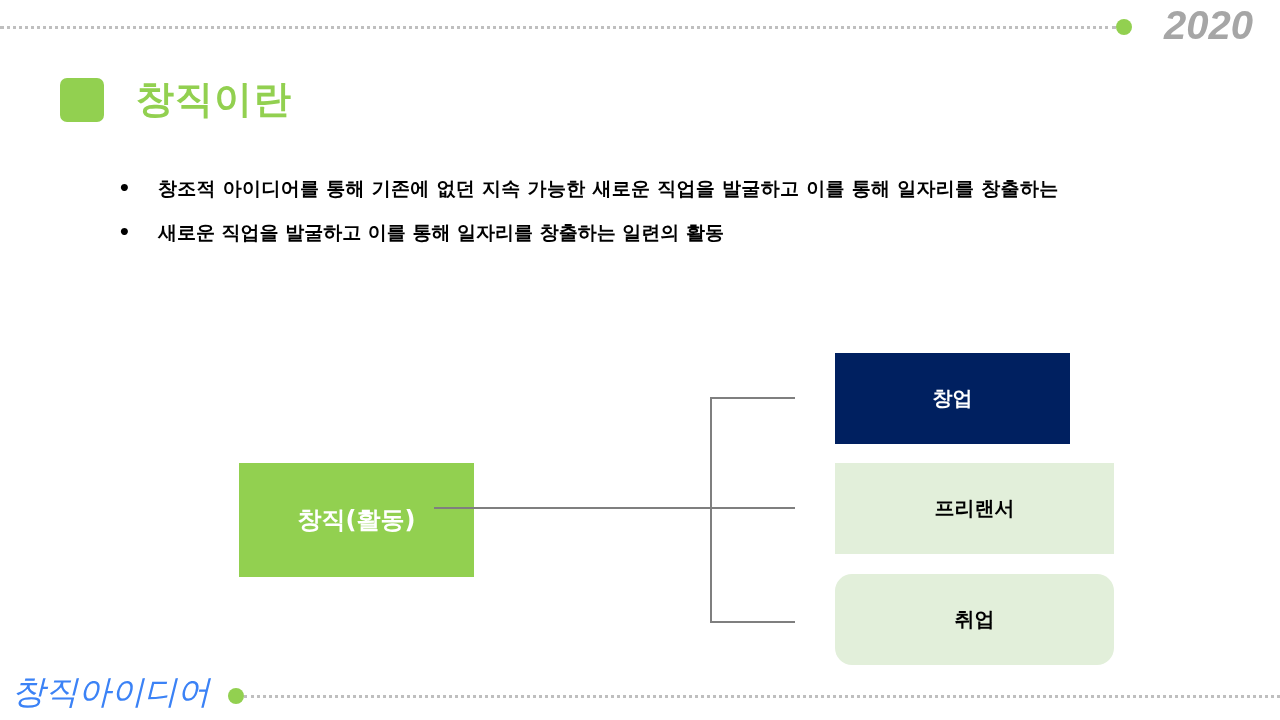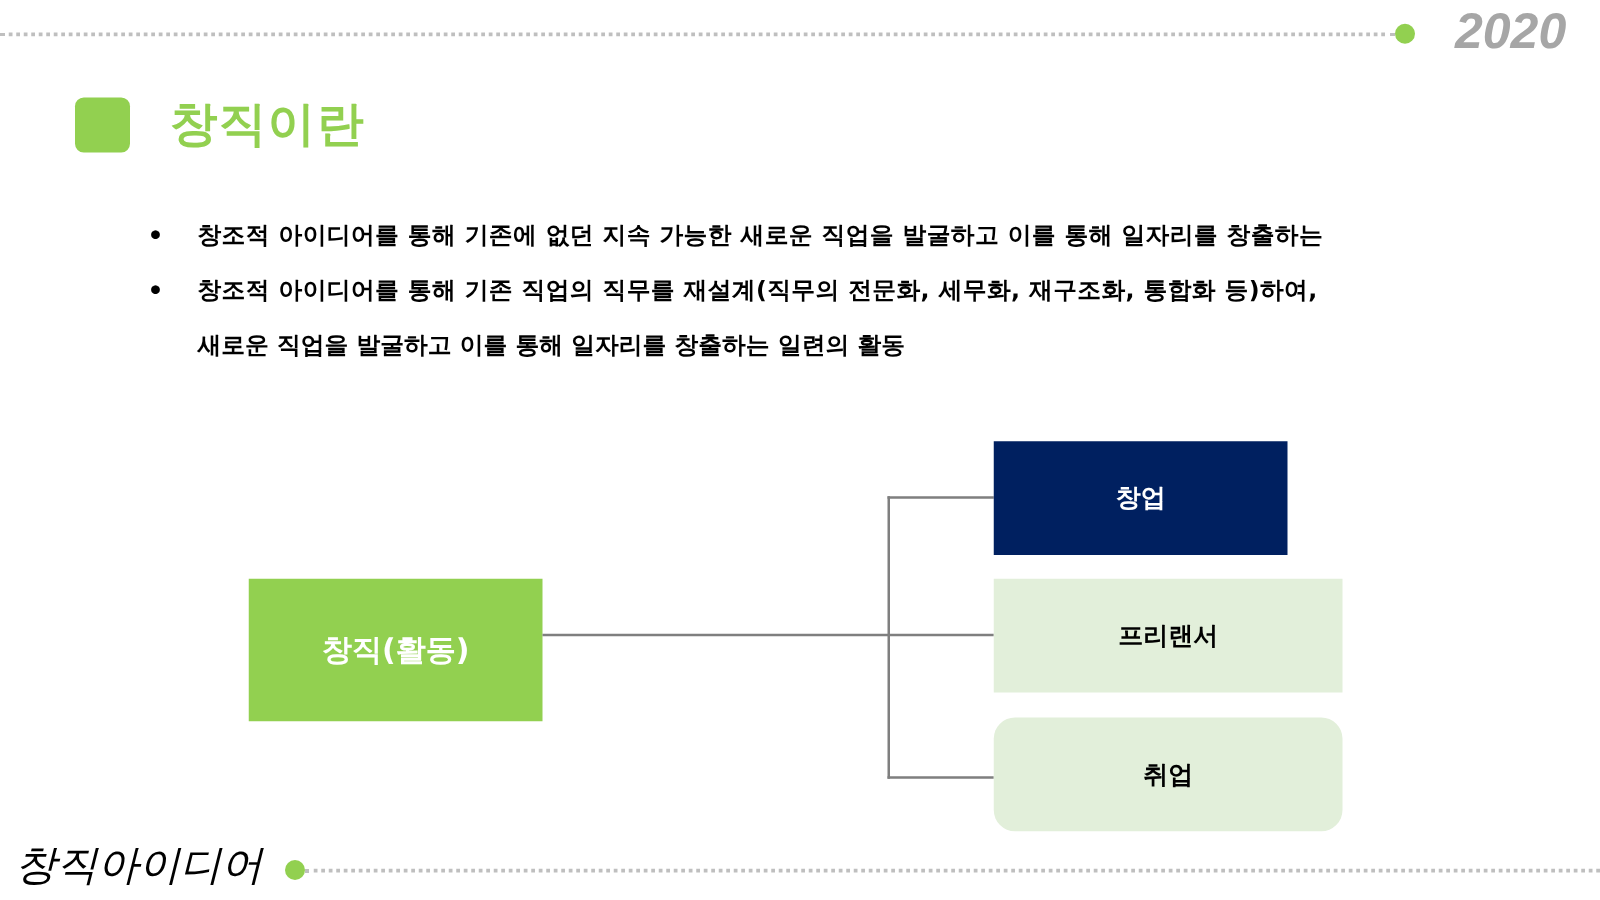--- a/index.html
+++ b/index.html
@@ -19,21 +19,21 @@
   .year {
     position: absolute; left: 1148px; top: 3px;
     font-family: "Liberation Sans", sans-serif;
     font-size: 40px; font-style: italic; font-weight: bold;
     color: #a6a6a6; letter-spacing: 0px; margin-left: 16px;
   }
   .footer-brand {
     position: absolute; left: 12px; top: 670px;
     font-family: Liberation Mono, monospace;
     font-size: 33px; font-style: italic;
-    color: #000000;
+    color: #3b82f6;
   }
   .title-square {
     position: absolute; left: 60px; top: 78px; width: 44px; height: 44px;
     background: #92d050; border-radius: 7px;
   }
   .title {
     position: absolute; left: 136px; top: 74px;
     font-size: 38px; font-weight: bold; color: #92d050;
     letter-spacing: 1px;
   }
@@ -45,20 +45,21 @@
     position: relative; padding-left: 40px;
     font-size: 19px; font-weight: bold; color: #000;
     line-height: 44px; margin-bottom: 0;
   }
   .bullet-mark {
     position: absolute; left: 0; top: 0; font-size: 20px;
   }
   .box {
     position: absolute; display: flex; align-items: center; justify-content: center;
     font-weight: bold;
+    margin-left: 40px;
   }
   .box-root {
     left: 199px; top: 463px; width: 235px; height: 114px;
     background: #92d050; color: #ffffff; font-size: 24px;
   }
   .box-dark {
     left: 795px; top: 353px; width: 235px; height: 91px;
     background: #002060; color: #ffffff; font-size: 20px;
   }
   .box-light {
@@ -79,21 +80,20 @@
 <div class="title-square"></div>
 <div class="title">창직이란</div>
 
 <ul class="bullets">
   <li>
     <span class="bullet-mark">•</span>
     <div style="letter-spacing:0.3px;">창조적 아이디어를 통해 기존에 없던 지속 가능한 새로운 직업을 발굴하고 이를 통해 일자리를 창출하는</div>
   </li>
   <li>
     <span class="bullet-mark">•</span>
-    <div style="letter-spacing:0.3px;">창조적 아이디어를 통해 기존 직업의 직무를 재설계(직무의 전문화, 세무화, 재구조화, 통합화 등)하여,</div>
     <div>새로운 직업을 발굴하고 이를 통해 일자리를 창출하는 일련의 활동</div>
   </li>
 </ul>
 
 <div class="box box-root">
   <span>창직(활동)</span>
 </div>
 
 <div class="conn" style="left:434px; top:507px; width:361px; height:2px;"></div>
 <div class="conn" style="left:710px; top:397px; width:2px; height:226px;"></div>

